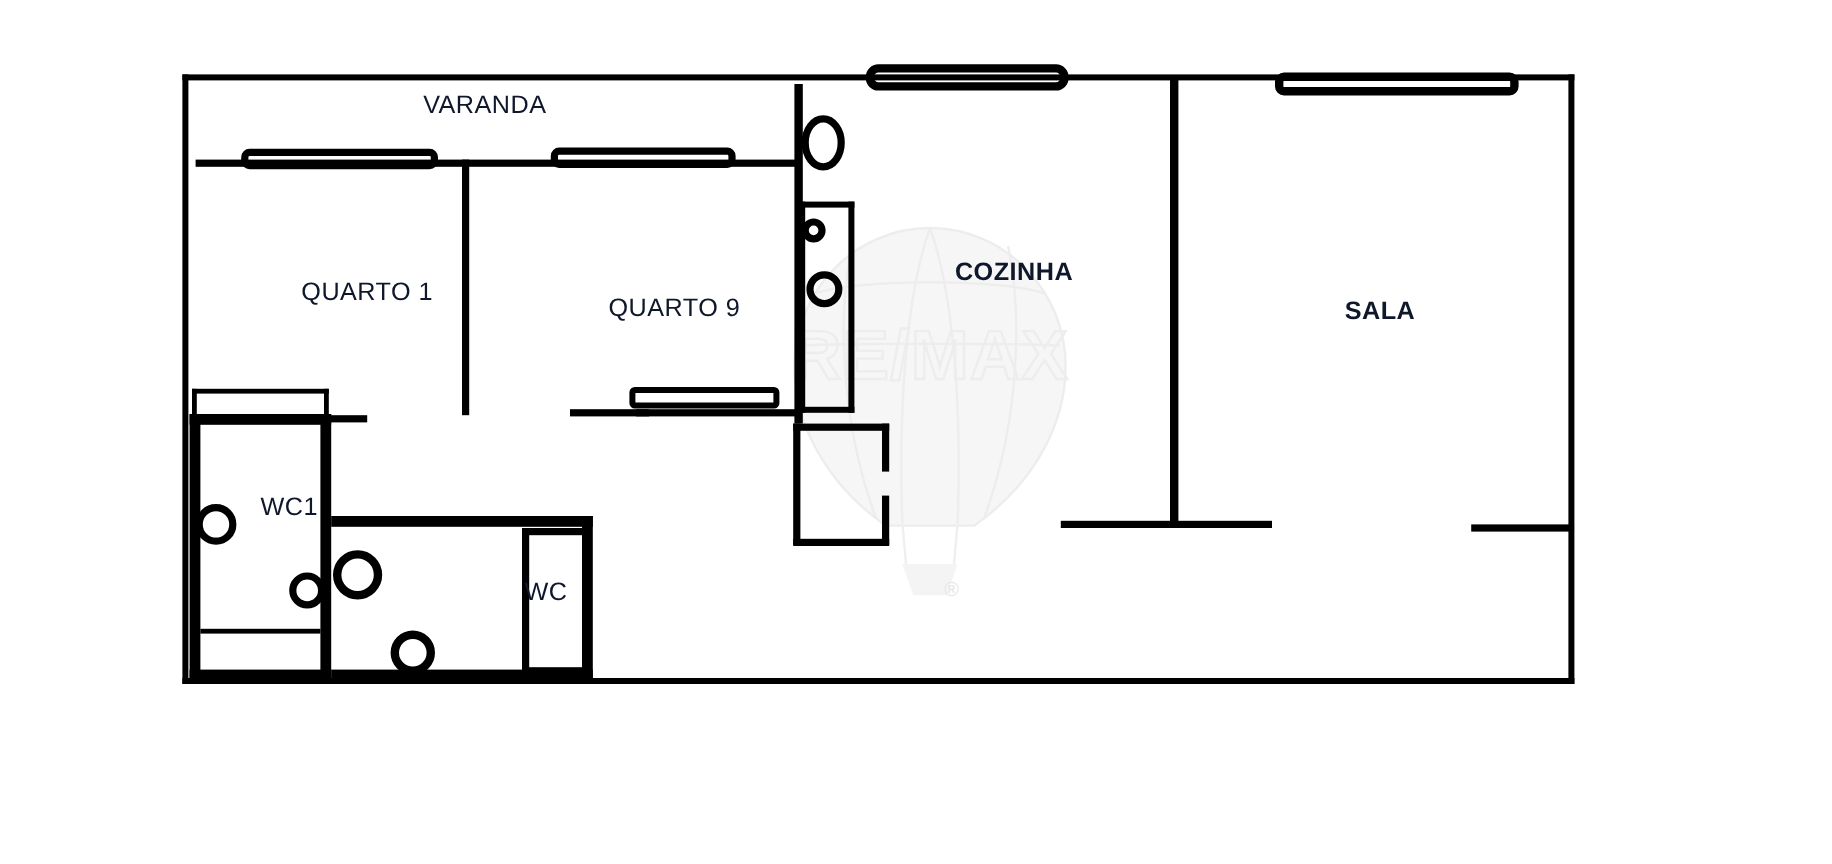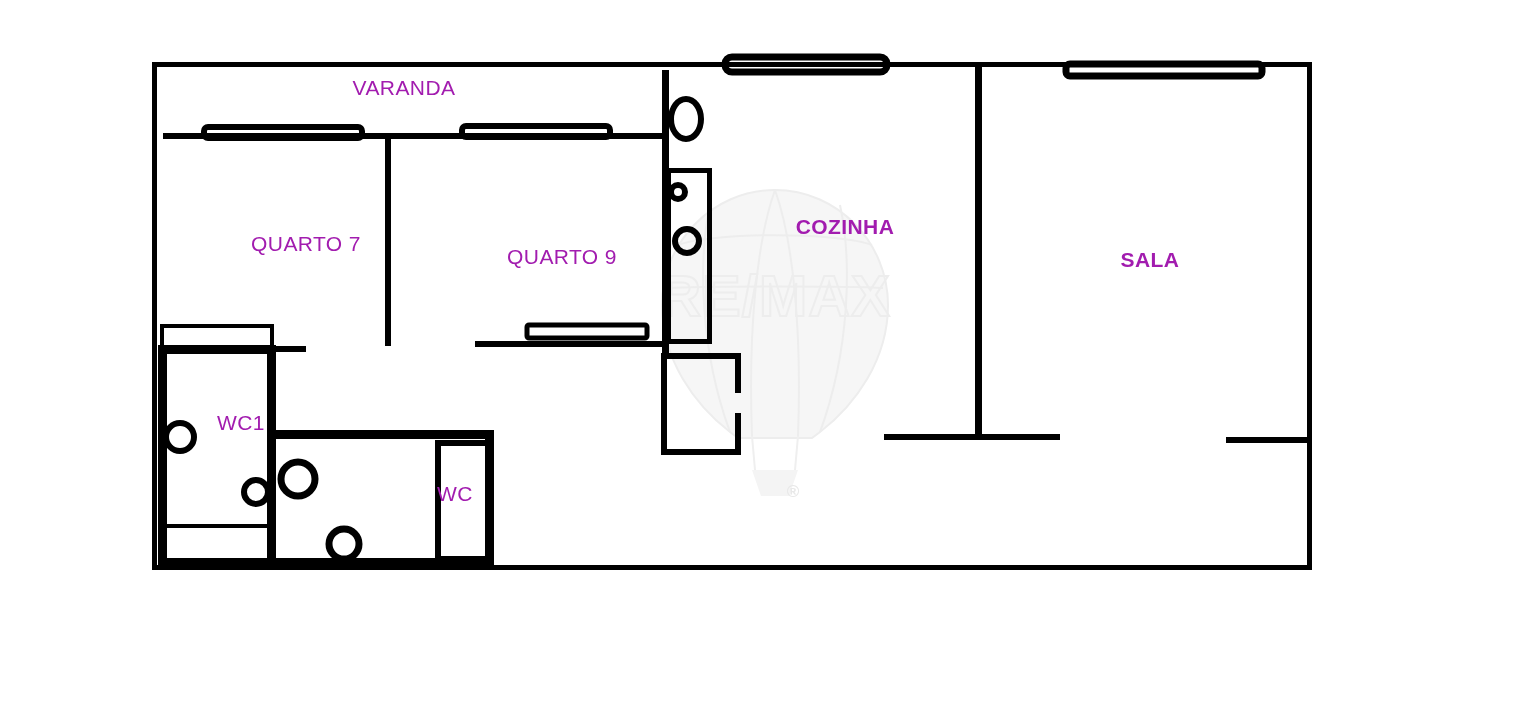--- a/index.html
+++ b/index.html
@@ -22,21 +22,21 @@
   #plan-svg {
     position: absolute;
     left: 0;
     top: 0;
     width: 1527px;
     height: 720px;
     display: block;
   }
   .room-label {
     position: absolute;
-    color: #a21caf;
+    color: #0f172a;
     font-family: "Liberation Sans", sans-serif;
     font-size: 21px;
     font-weight: 400;
     letter-spacing: 0.4px;
     white-space: nowrap;
     transform: translate(-50%, -50%);
     -webkit-user-select: none;
     user-select: none;
   }
   .wm-text {
@@ -190,21 +190,21 @@
       <circle cx="180" cy="437" r="14" stroke-width="6"></circle>
       <circle cx="256" cy="492" r="12" stroke-width="6"></circle>
       <circle cx="298" cy="479" r="17" stroke-width="7"></circle>
       <circle cx="344" cy="544" r="15" stroke-width="7"></circle>
     </g>
 
   </svg>
 
   <div class="room-label" style="left:404px; top:88px;">VARANDA</div>
 
-  <div class="room-label" style="left:306px; top:244px;">QUARTO 7</div>
+  <div class="room-label" style="left:306px; top:244px;">QUARTO 1</div>
 
   <div class="room-label" style="left:562px; top:257px;">QUARTO 9</div>
 
   <div class="room-label" style="left:845px; top:227px;font-weight:bold;">COZINHA</div>
 
   <div class="room-label" style="left:1150px; top:260px;font-weight:bold;">SALA</div>
 
   <div class="room-label" style="left:241px; top:423px;">WC1</div>
 
   <div class="room-label" style="left:408px; top:494px;margin-left:47px;">WC</div>

